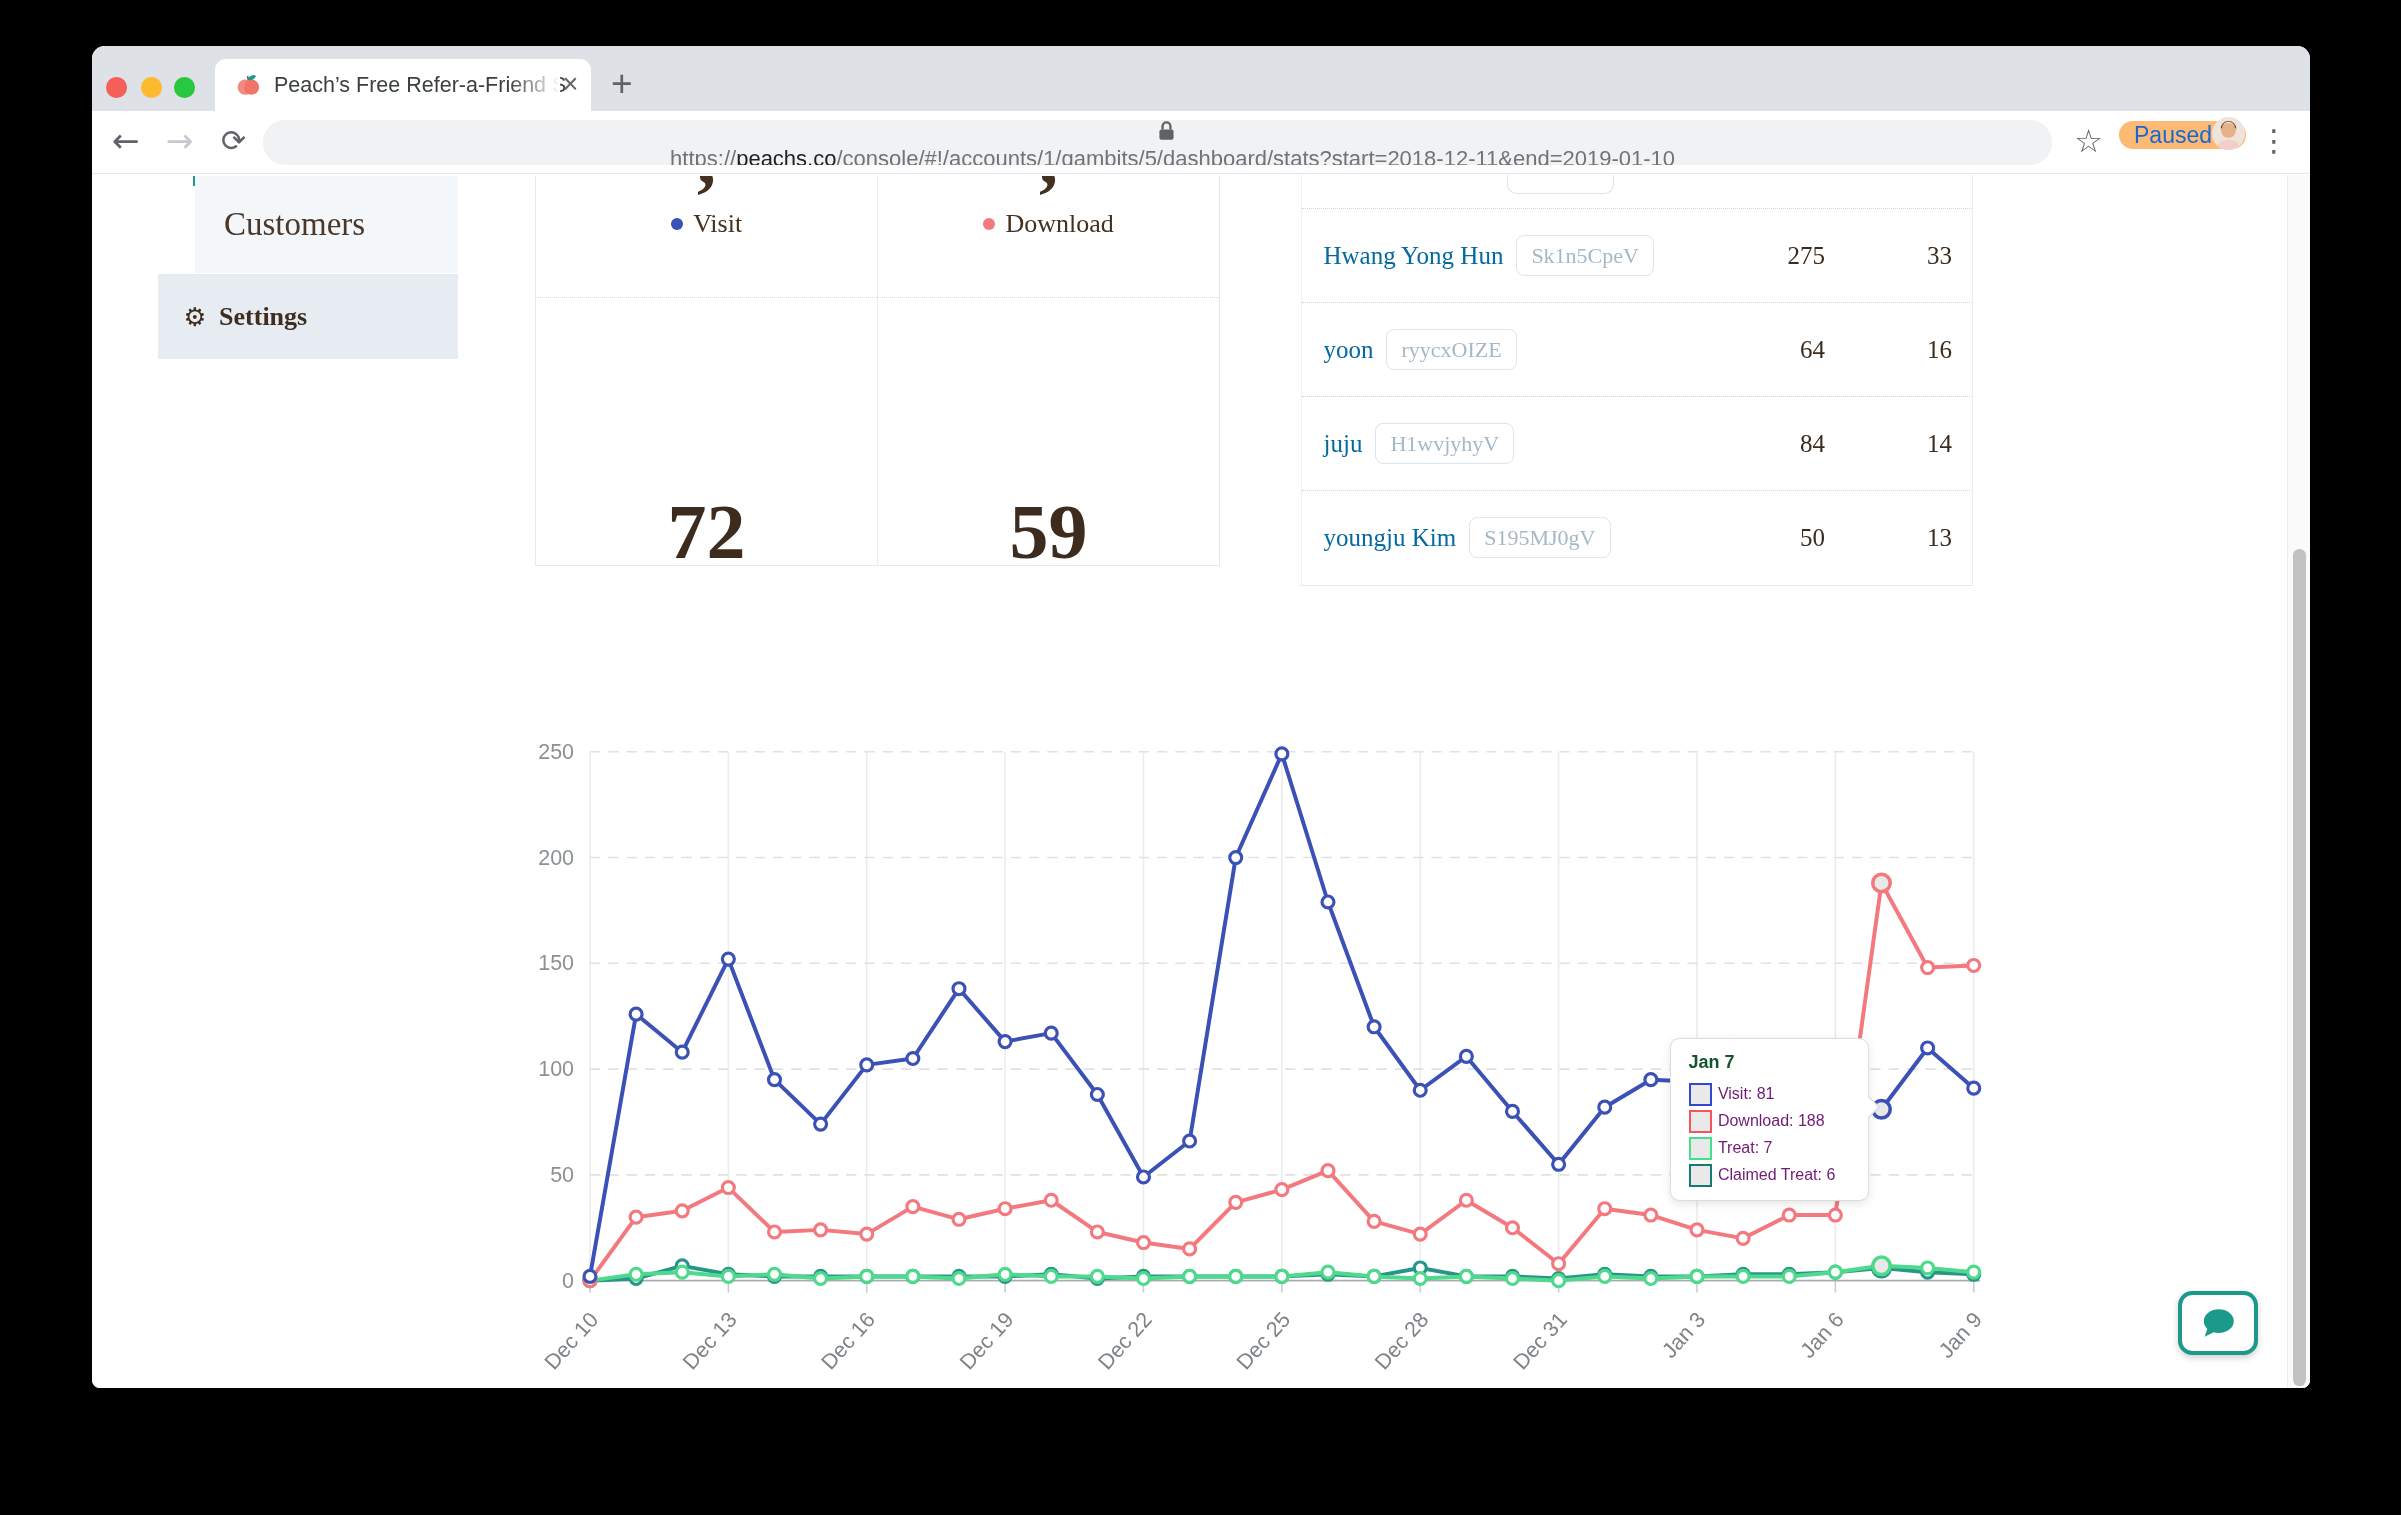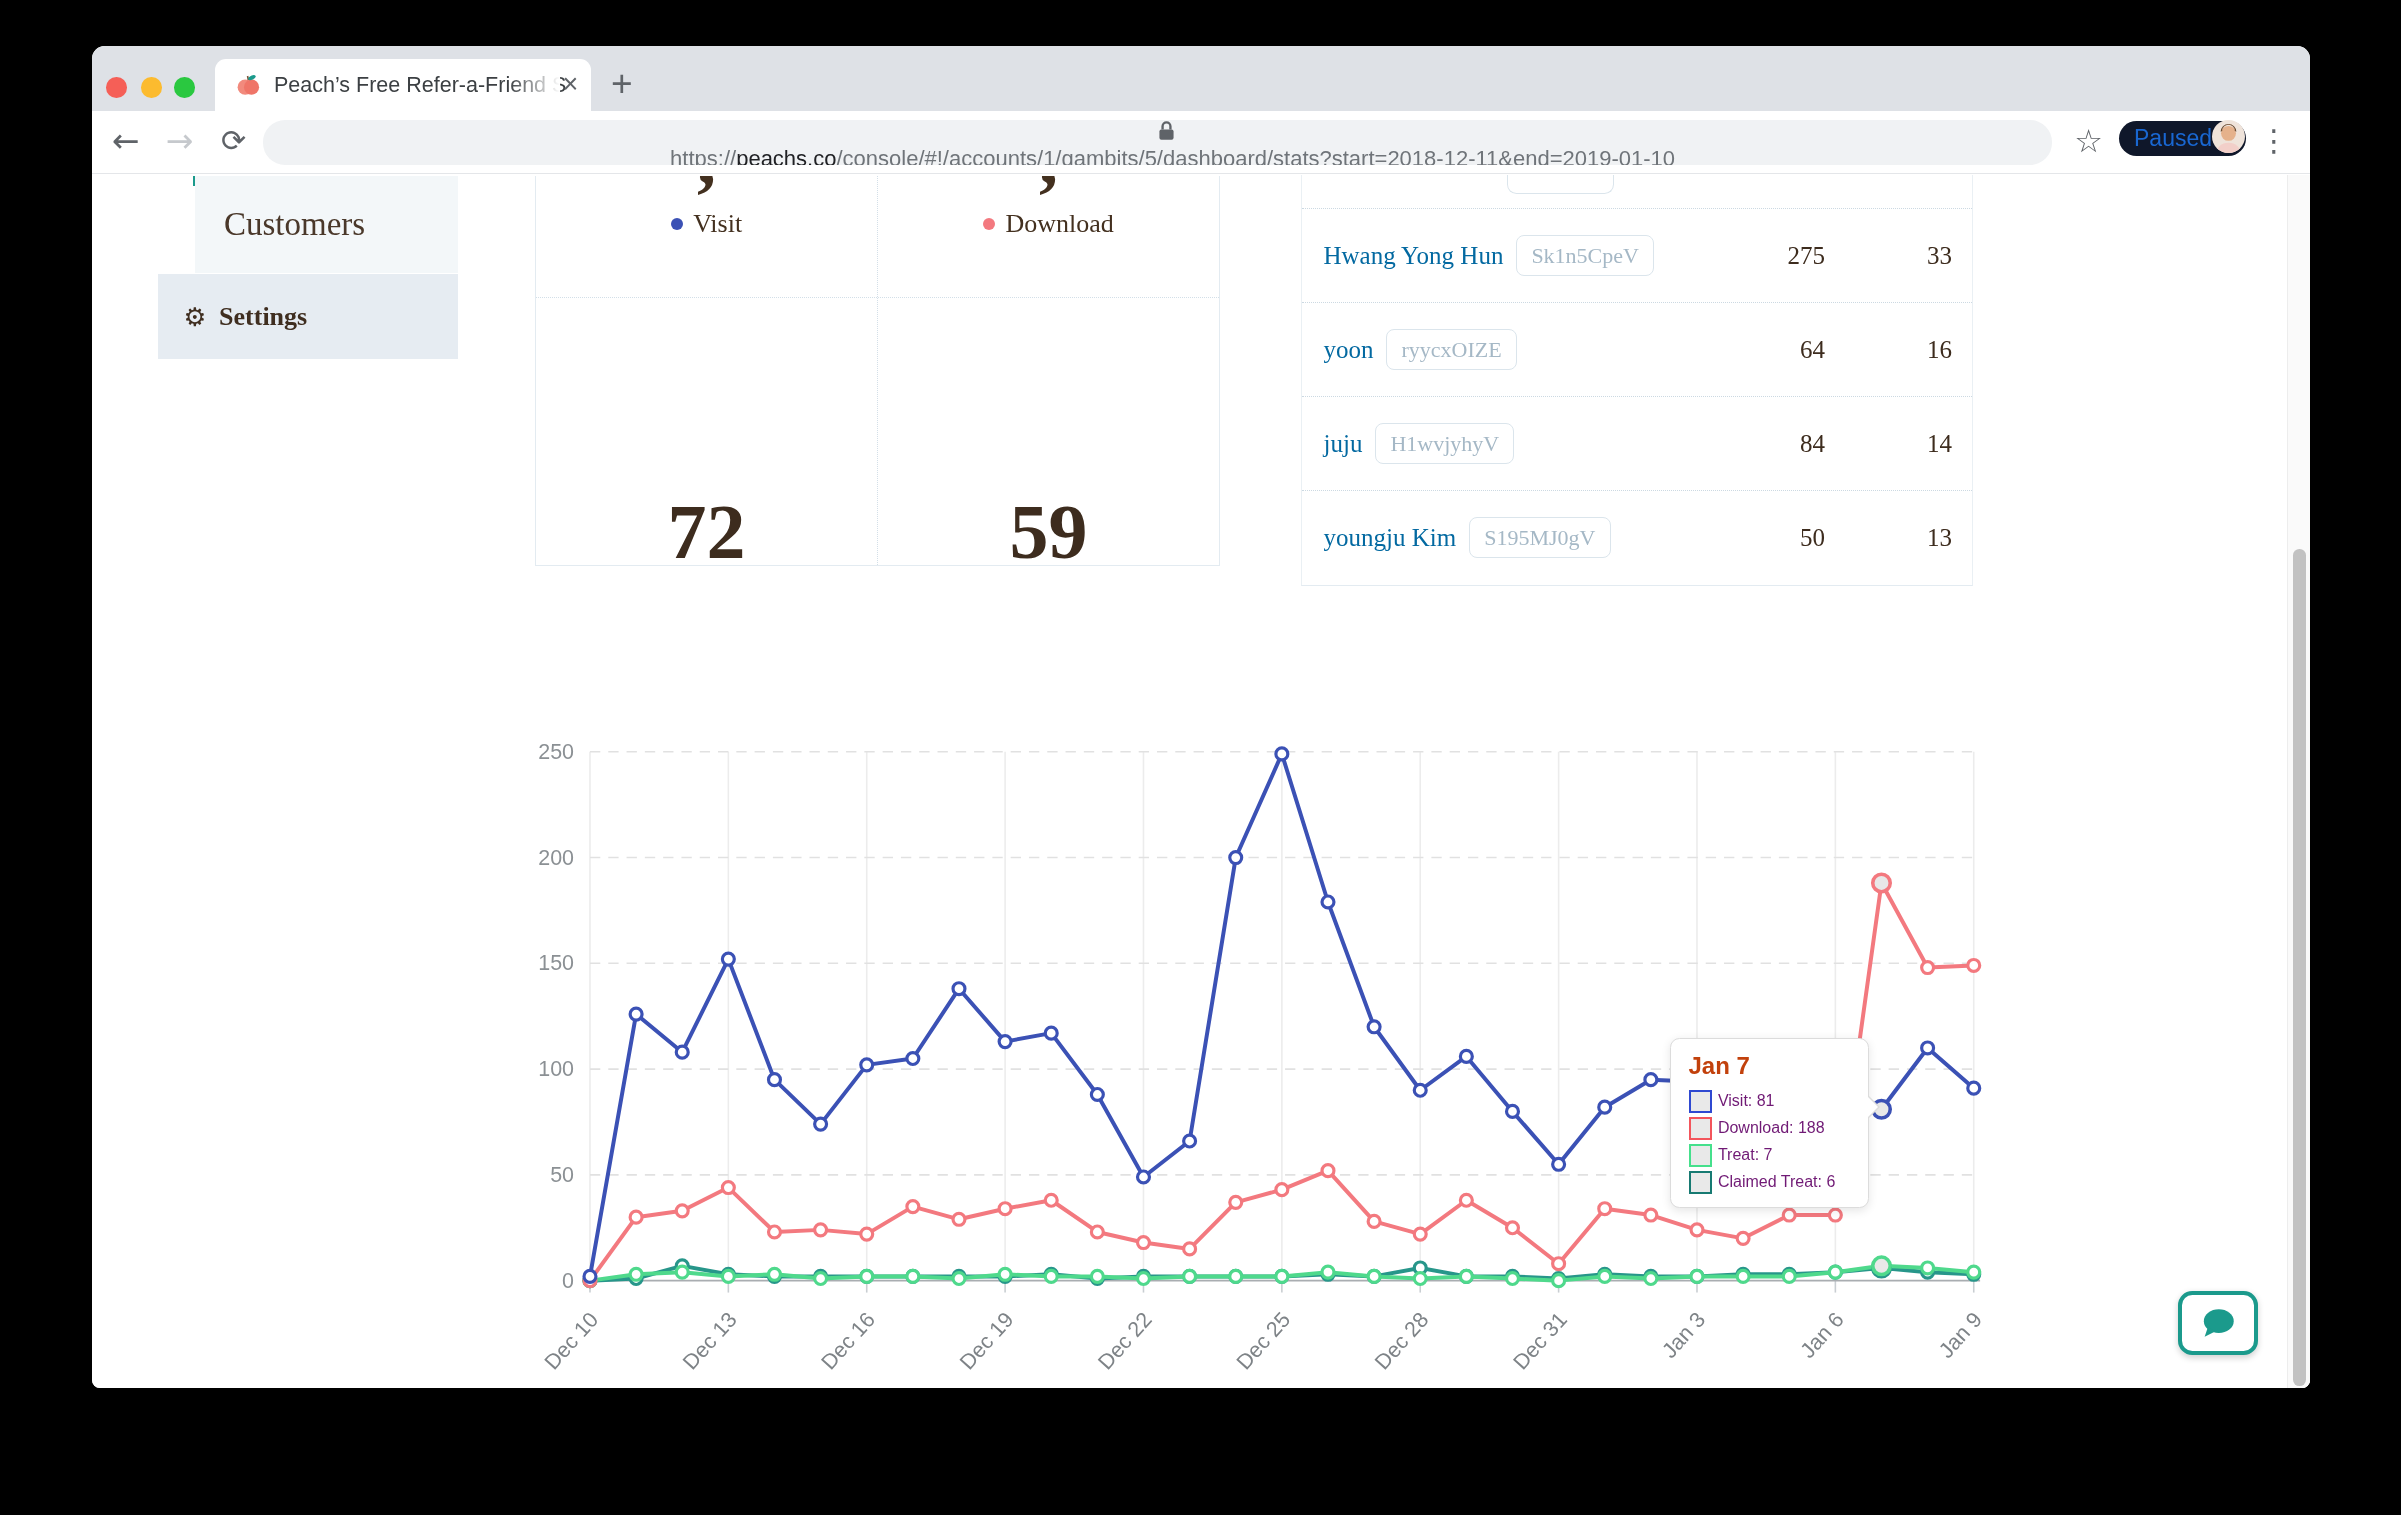--- a/index.html
+++ b/index.html
@@ -22,21 +22,21 @@
   .toolbar{position:absolute;left:0;top:65px;width:100%;height:62px;background:#fff;border-bottom:1.6px solid #e4e6e9;}
   .navbtn{position:absolute;top:0;height:62px;line-height:59px;font-size:33px;color:#5f6368;
     font-family:"DejaVu Sans",sans-serif;text-align:center;width:45px;}
   .navbtn.back{left:11px;} .navbtn.fwd{left:65px;color:#c6c9cd;} .navbtn.reload{left:119px;font-size:30px;}
   .urlbar{position:absolute;left:171px;top:8.8px;width:1789px;height:45px;border-radius:22px;background:#f0f2f4;
     display:flex;align-items:center;padding-left:17.5px;box-sizing:border-box;overflow:hidden;white-space:nowrap;flex-direction:column;}
   .urltext{font-family:"Liberation Sans",sans-serif;font-size:22px;margin-left:12.7px;}
   .urltext .dim{color:#6f7479;} .urltext .dom{color:#202124;}
   .star{position:absolute;left:1978px;top:0;width:37px;height:62px;line-height:60px;text-align:center;
     font-size:32px;color:#5f6368;font-family:"DejaVu Sans",sans-serif;}
-  .chip{position:absolute;left:2027px;top:10.3px;height:35px;width:127px;border-radius:20.7px;background:#0f172a;
+  .chip{position:absolute;left:2027px;top:10.3px;height:28px;width:127px;border-radius:20.7px;background:#fdba74;
     display:flex;align-items:center;padding:0 4px 0 15px;box-sizing:border-box;}
   .chip .plabel{font-family:"Liberation Sans",sans-serif;font-size:23px;color:#1967d2;flex:1;}
   .kebab{position:absolute;left:2166px;top:0;width:32px;height:62px;line-height:60px;text-align:center;
     font-size:30px;color:#5f6368;font-family:"DejaVu Sans",sans-serif;}
   
   .content{position:absolute;left:0;top:129px;width:100%;height:1213px;background:#fff;}
   .accent{position:absolute;left:101px;top:0.8px;width:5.6px;height:10.3px;background:#1b9a8c;}
   .sideitem1{position:absolute;left:103px;top:0.8px;width:263px;height:97px;background:#f3f7f9;
     display:flex;align-items:center;padding-left:29px;box-sizing:border-box;font-size:33px;color:#4a382a;cursor:pointer;}
   .sideitem2{position:absolute;left:66px;top:99px;width:300px;height:85px;background:#e6ecf2;
@@ -67,21 +67,21 @@
   .tnum + .tnum{margin-left:0;margin-right:20px;width:127px;}
   .trow .tnum:nth-of-type(3){margin-left:auto;}
   
   .chartbox{position:absolute;left:418px;top:541px;width:1496px;height:672px;}
   
   .tooltip{position:absolute;left:1578px;top:863px;width:199px;background:#fff;border:1.6px solid #dcdcdc;
     border-radius:9.5px;box-shadow:0 2.4px 9.5px rgba(0,0,0,.10);padding:12.7px 0 11px 17.5px;box-sizing:border-box;
     font-family:"Liberation Sans",sans-serif;z-index:5;}
   .tooltip:after{content:"";position:absolute;right:-20.7px;top:57px;border:11px solid transparent;border-left-color:#fff;}
   .tooltip:before{content:"";position:absolute;right:-24px;top:56px;border:12.7px solid transparent;border-left-color:#dcdcdc;}
-  .ttitle{font-size:24px;font-weight:bold;color:#c2410c;margin-bottom:8px;}
+  .ttitle{font-size:18px;font-weight:bold;color:#14532d;margin-bottom:8px;}
   .ttrow{display:flex;align-items:center;height:27px;font-size:16px;color:#701a75;}
   .tsq{display:inline-block;width:19px;height:19px;background:#e9e9e9;border:2.4px solid #000;margin-right:6.4px;box-sizing:content-box;}
   
   .chat{position:absolute;left:2086px;top:1116px;width:80px;height:64px;background:#fff;border:4px solid #1b9a8c;
     border-radius:14.3px;box-sizing:border-box;box-shadow:0 2.4px 6.4px rgba(0,0,0,.18);display:flex;align-items:center;justify-content:center;cursor:pointer;z-index:6;}
   .sbtrack{position:absolute;right:0;top:0;width:22px;height:1213px;background:#fafafa;border-left:1.6px solid #ededed;z-index:4;}
   .sbthumb{position:absolute;right:4px;top:374px;width:12.7px;height:837px;border-radius:6.4px;background:#c2c2c2;}
 </style>
 </head>
 <body>

